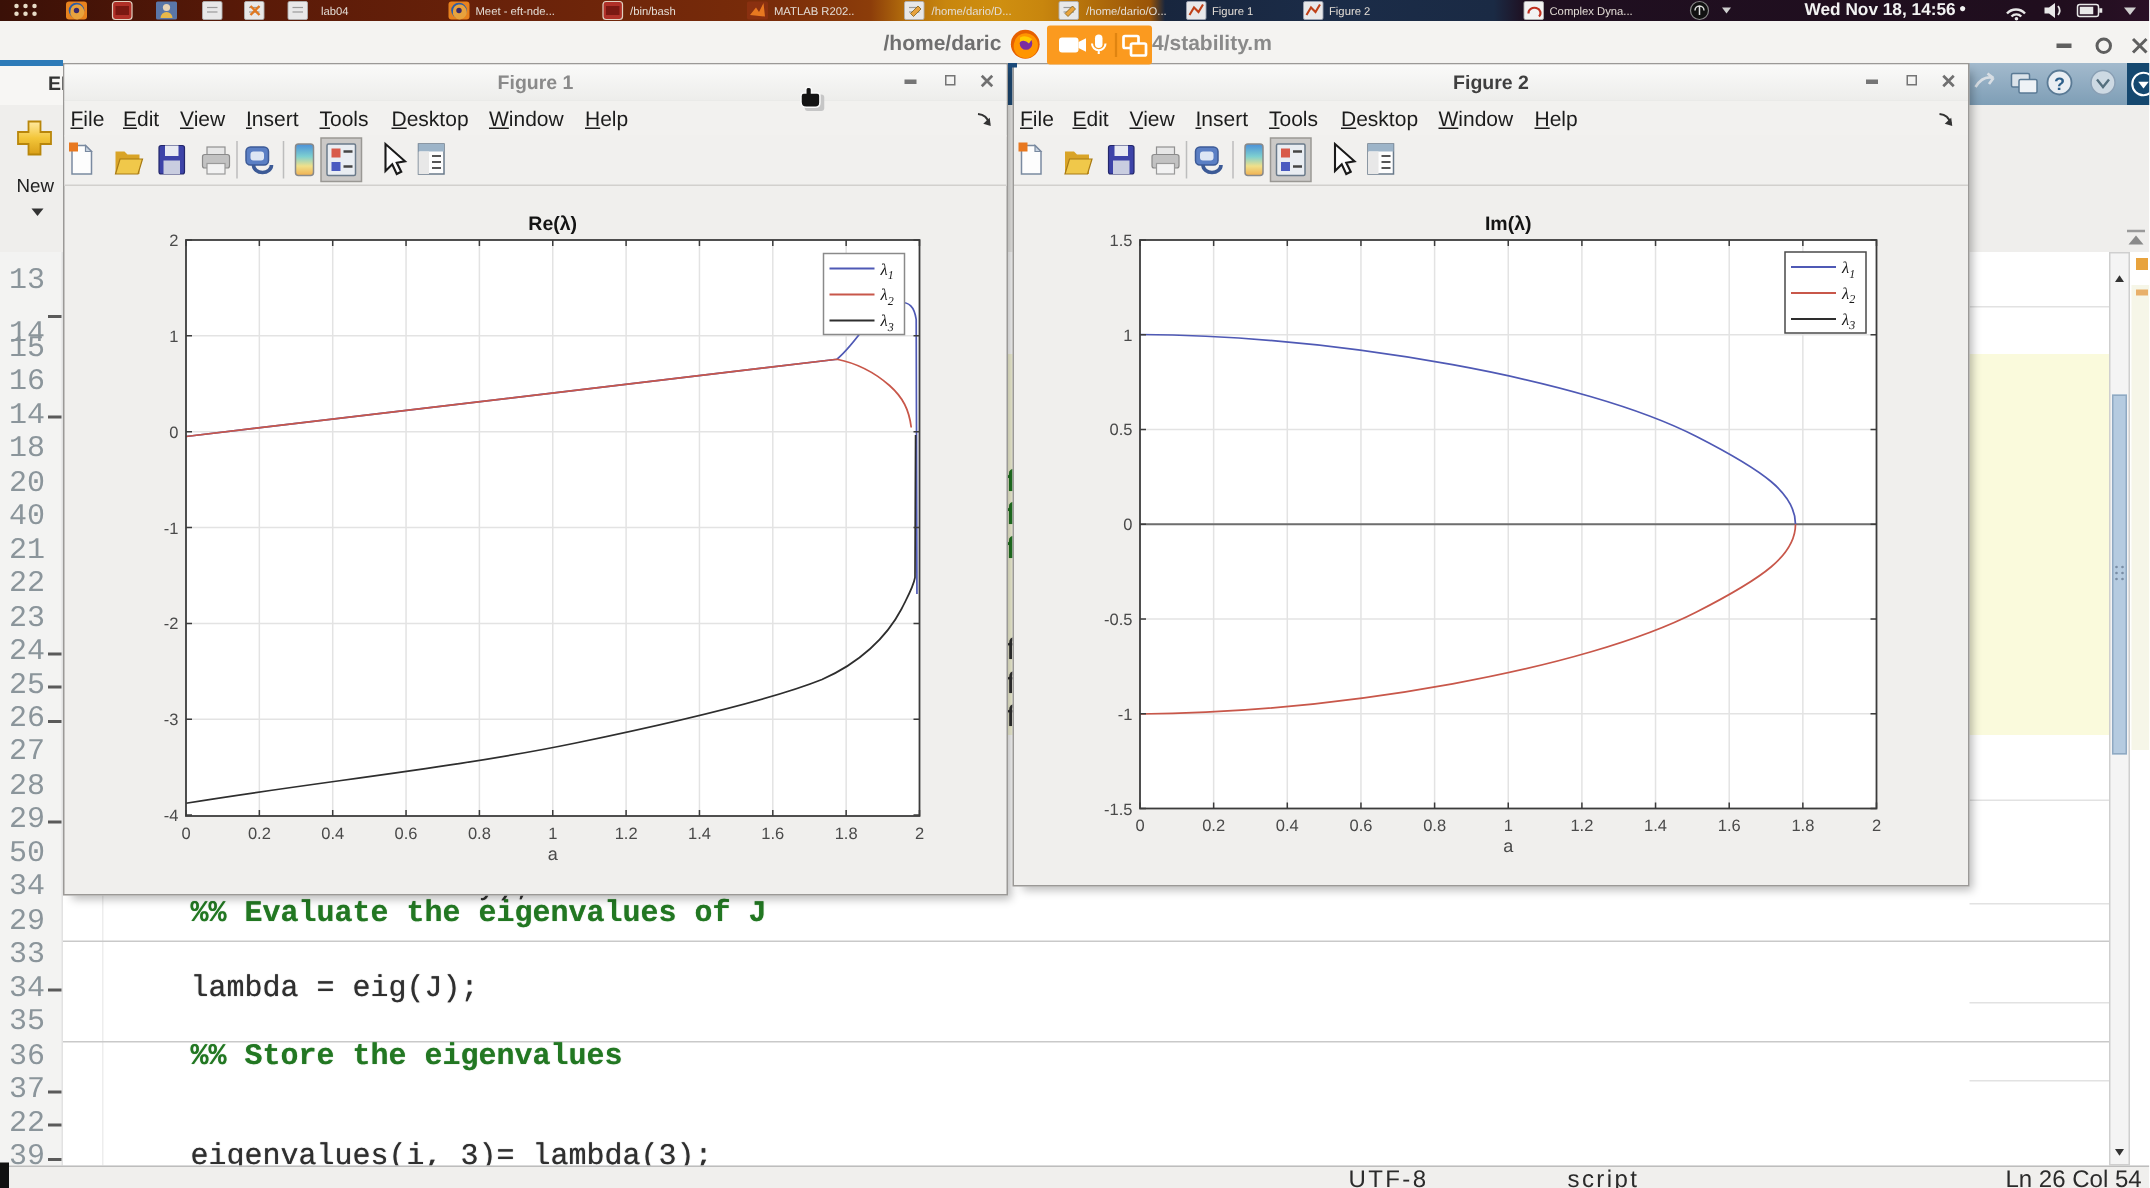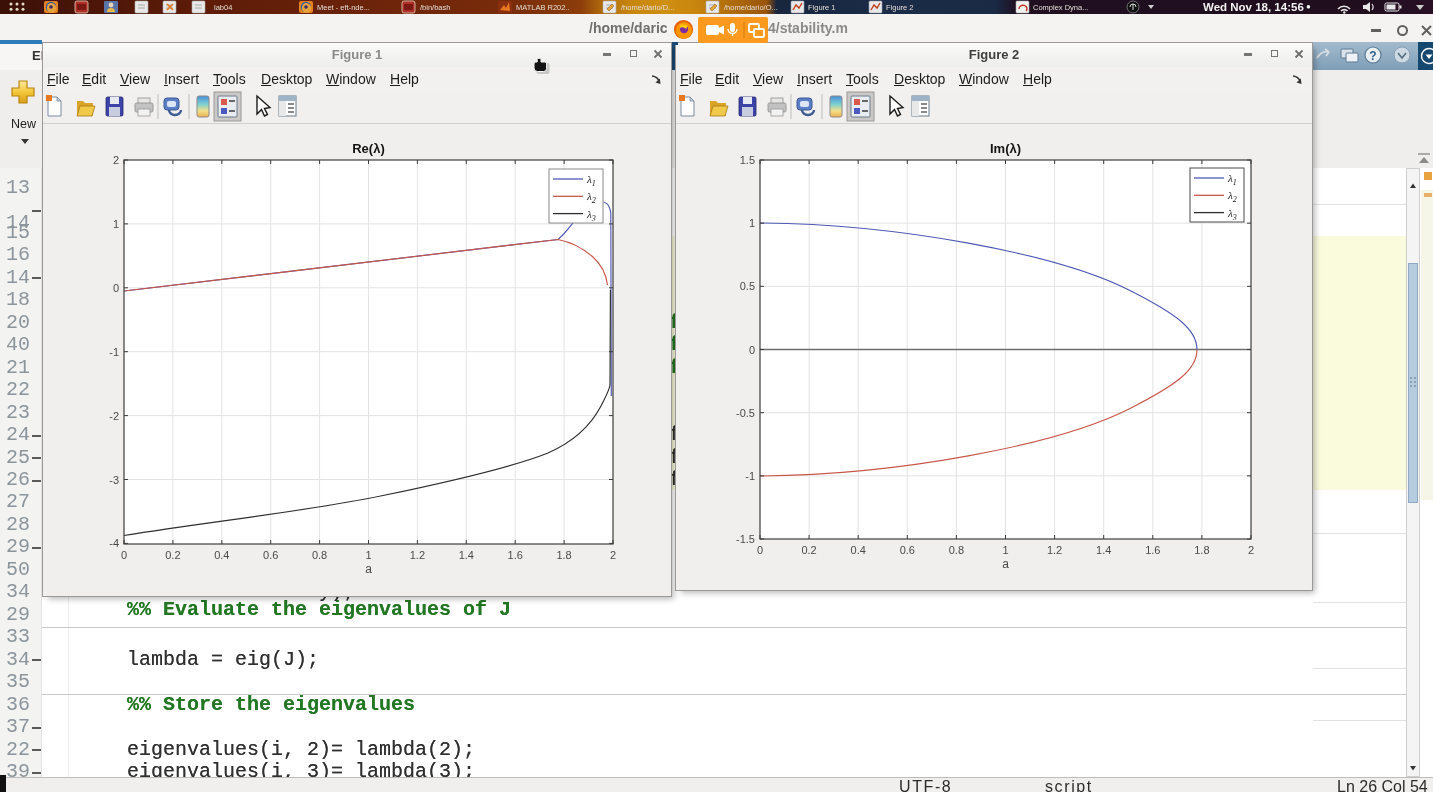--- a/index.html
+++ b/index.html
@@ -167,21 +167,20 @@
     <div class="ln" style="top:716.0px">37</div>
     <div style="position:absolute;left:32px;top:726.5px;width:9px;height:2px;background:#5a5a5a"></div>
     <div class="ln" style="top:738.5px">22</div>
     <div style="position:absolute;left:32px;top:749.0px;width:9px;height:2px;background:#5a5a5a"></div>
     <div class="ln" style="top:761.0px">39</div>
     <div style="position:absolute;left:32px;top:771.5px;width:9px;height:2px;background:#5a5a5a"></div>
   <div class="cr k" style="left:319px;top:581.3px">y);</div>
     <div class="cr c" style="left:127px;top:599px">%% Evaluate the eigenvalues of J</div>
     <div class="cr k" style="left:127px;top:648.7px">lambda = eig(J);</div>
     <div class="cr c" style="left:127px;top:693.6px">%% Store the eigenvalues</div>
-    <div class="cr k" style="left:127px;top:738.5px">eigenvalues(i, 2)= lambda(2);</div>
     <div class="cr k" style="left:127px;top:761.0px">eigenvalues(i, 3)= lambda(3);</div>
     <div class="cr c" style="left:669px;top:311.8px">f</div>
     <div class="cr c" style="left:669px;top:334.2px">f</div>
     <div class="cr c" style="left:669px;top:356.7px">f</div>
     <div class="cr k" style="left:669px;top:424.1px">f</div>
     <div class="cr k" style="left:669px;top:446.5px">f</div>
     <div class="cr k" style="left:669px;top:469.0px">f</div>
 
 <div style="position:absolute;left:1406px;top:168px;width:14px;height:609px;background:#f4f4f4;border:1px solid #cfcfcf;box-sizing:border-box"></div>
 <svg style="position:absolute;left:1407px;top:180px" width="12" height="12">

